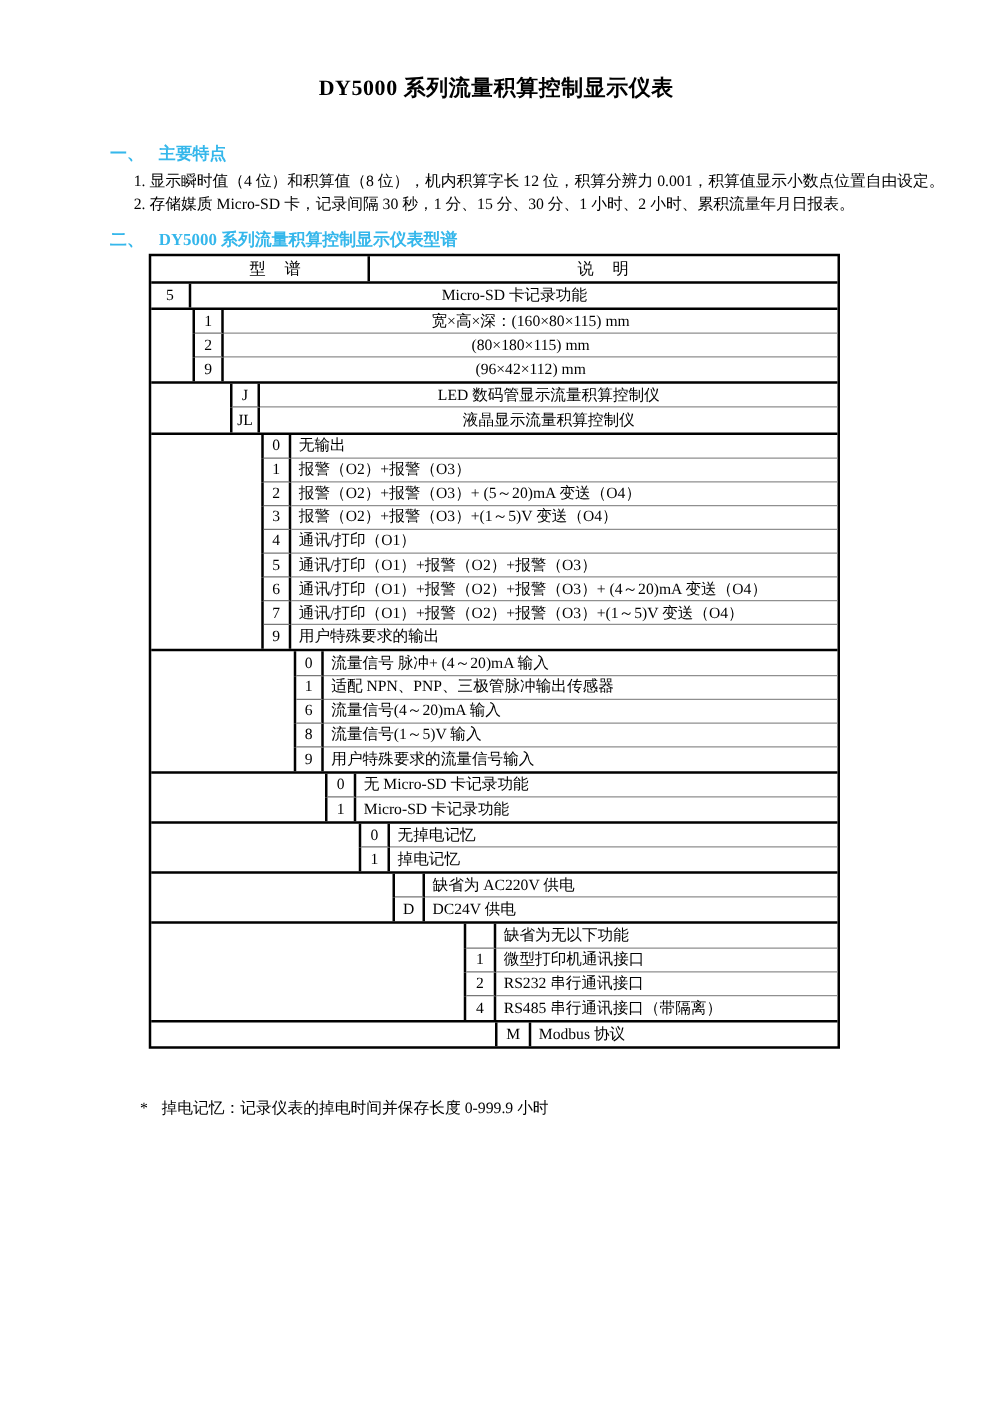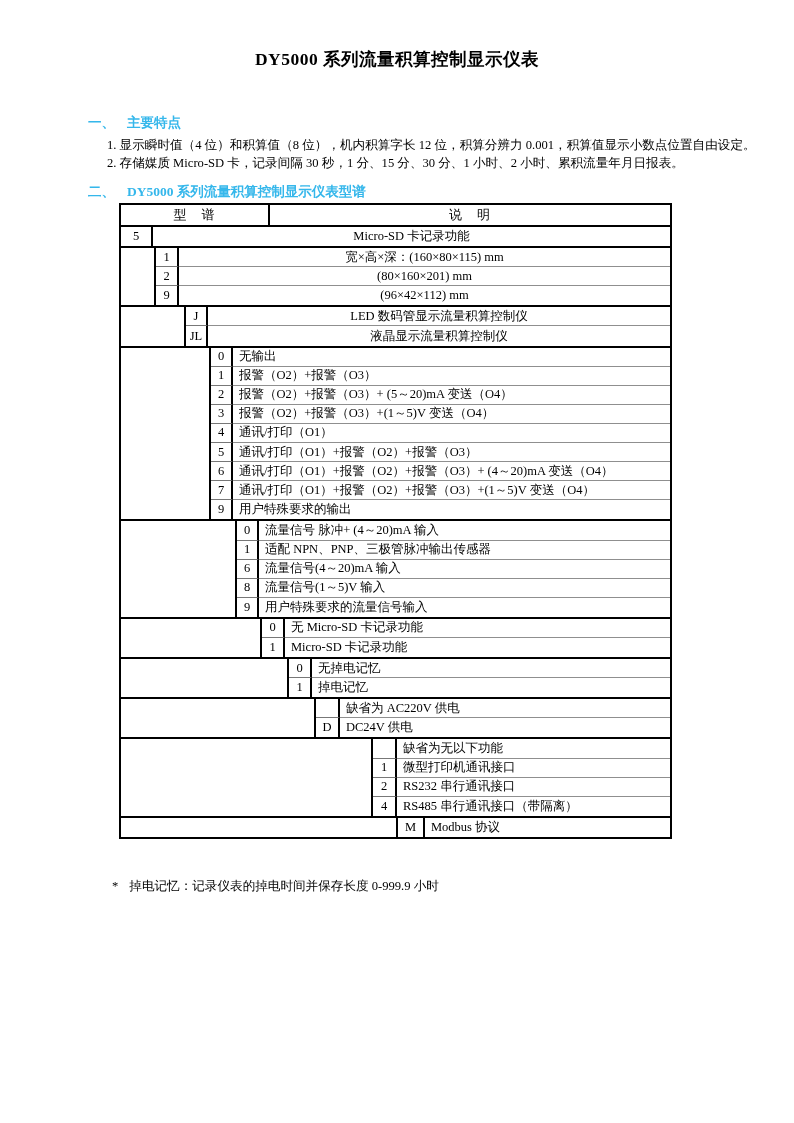--- a/index.html
+++ b/index.html
@@ -1,41 +1,41 @@
 <!DOCTYPE html>
 <html><head>
 <meta charset="utf-8">
 <style>
   html,body{margin:0;padding:0;background:#fff;}
   .page{
     position:relative;width:794px;height:1123px;background:#ffffff;
     font-family:"Liberation Serif","DejaVu Serif",serif;color:#000;overflow:hidden;
   }
   .doc-title{
-    position:absolute;top:47px;left:0;width:794px;margin:0;
+    position:absolute;top:58px;left:0;width:794px;margin:0;
     text-align:center;font-size:17.5px;font-weight:bold;letter-spacing:.5px;
   }
   .sec-heading{
     position:absolute;left:88px;font-size:13.5px;font-weight:bold;
     display:flex;align-items:baseline;white-space:nowrap;
   }
   .sec-heading .sec-num{margin-right:12px;}
   #sec1-heading{top:114px;}
   #sec2-heading{top:183px;}
   .features{position:absolute;left:107px;top:136px;width:640px;}
   .feature-item{font-size:12.6px;line-height:18.4px;white-space:nowrap;}
 
   
   .model-table{
     position:absolute;left:119px;top:203px;width:553px;
     border:2px solid #000;box-sizing:border-box;background:#fff;
   }
   .thead{display:flex;height:20px;border-bottom:2px solid #000;}
   .th{display:flex;align-items:center;justify-content:center;font-size:13px;letter-spacing:1px;box-sizing:border-box;}
-  .th1{width:149px;border-right:2px solid #000;}
+  .th1{width:149px;border-right:2px solid #000;margin-left:26px;}
   .th2{flex:1;}
   .tgroup + .tgroup{border-top:2px solid #000;}
   .trow{display:flex;height:19.1px;}
   .lead{height:100%;box-sizing:border-box;border-right:2px solid #000;flex:0 0 auto;}
   .code{
     height:100%;box-sizing:border-box;border-right:2px solid #000;flex:0 0 auto;
     display:flex;align-items:center;justify-content:center;font-size:12.5px;
   }
   .desc{
     height:100%;box-sizing:border-box;flex:1 1 auto;min-width:0;
@@ -88,21 +88,21 @@
         </div>
         <div class="tgroup g-center">
           <div class="trow has-next">
             <div class="lead" style="width: 35px;"></div>
             <div class="code" style="width: 23px;">1</div>
             <div class="desc">宽×高×深：(160×80×115) mm</div>
           </div>
           <div class="trow has-next">
             <div class="lead" style="width: 35px;"></div>
             <div class="code" style="width: 23px;">2</div>
-            <div class="desc">(80×160×201) mm</div>
+            <div class="desc">(80×180×115) mm</div>
           </div>
           <div class="trow">
             <div class="lead" style="width: 35px;"></div>
             <div class="code" style="width: 23px;">9</div>
             <div class="desc">(96×42×112) mm</div>
           </div>
         </div>
         <div class="tgroup g-center">
           <div class="trow has-next">
             <div class="lead" style="width: 65px;"></div>

